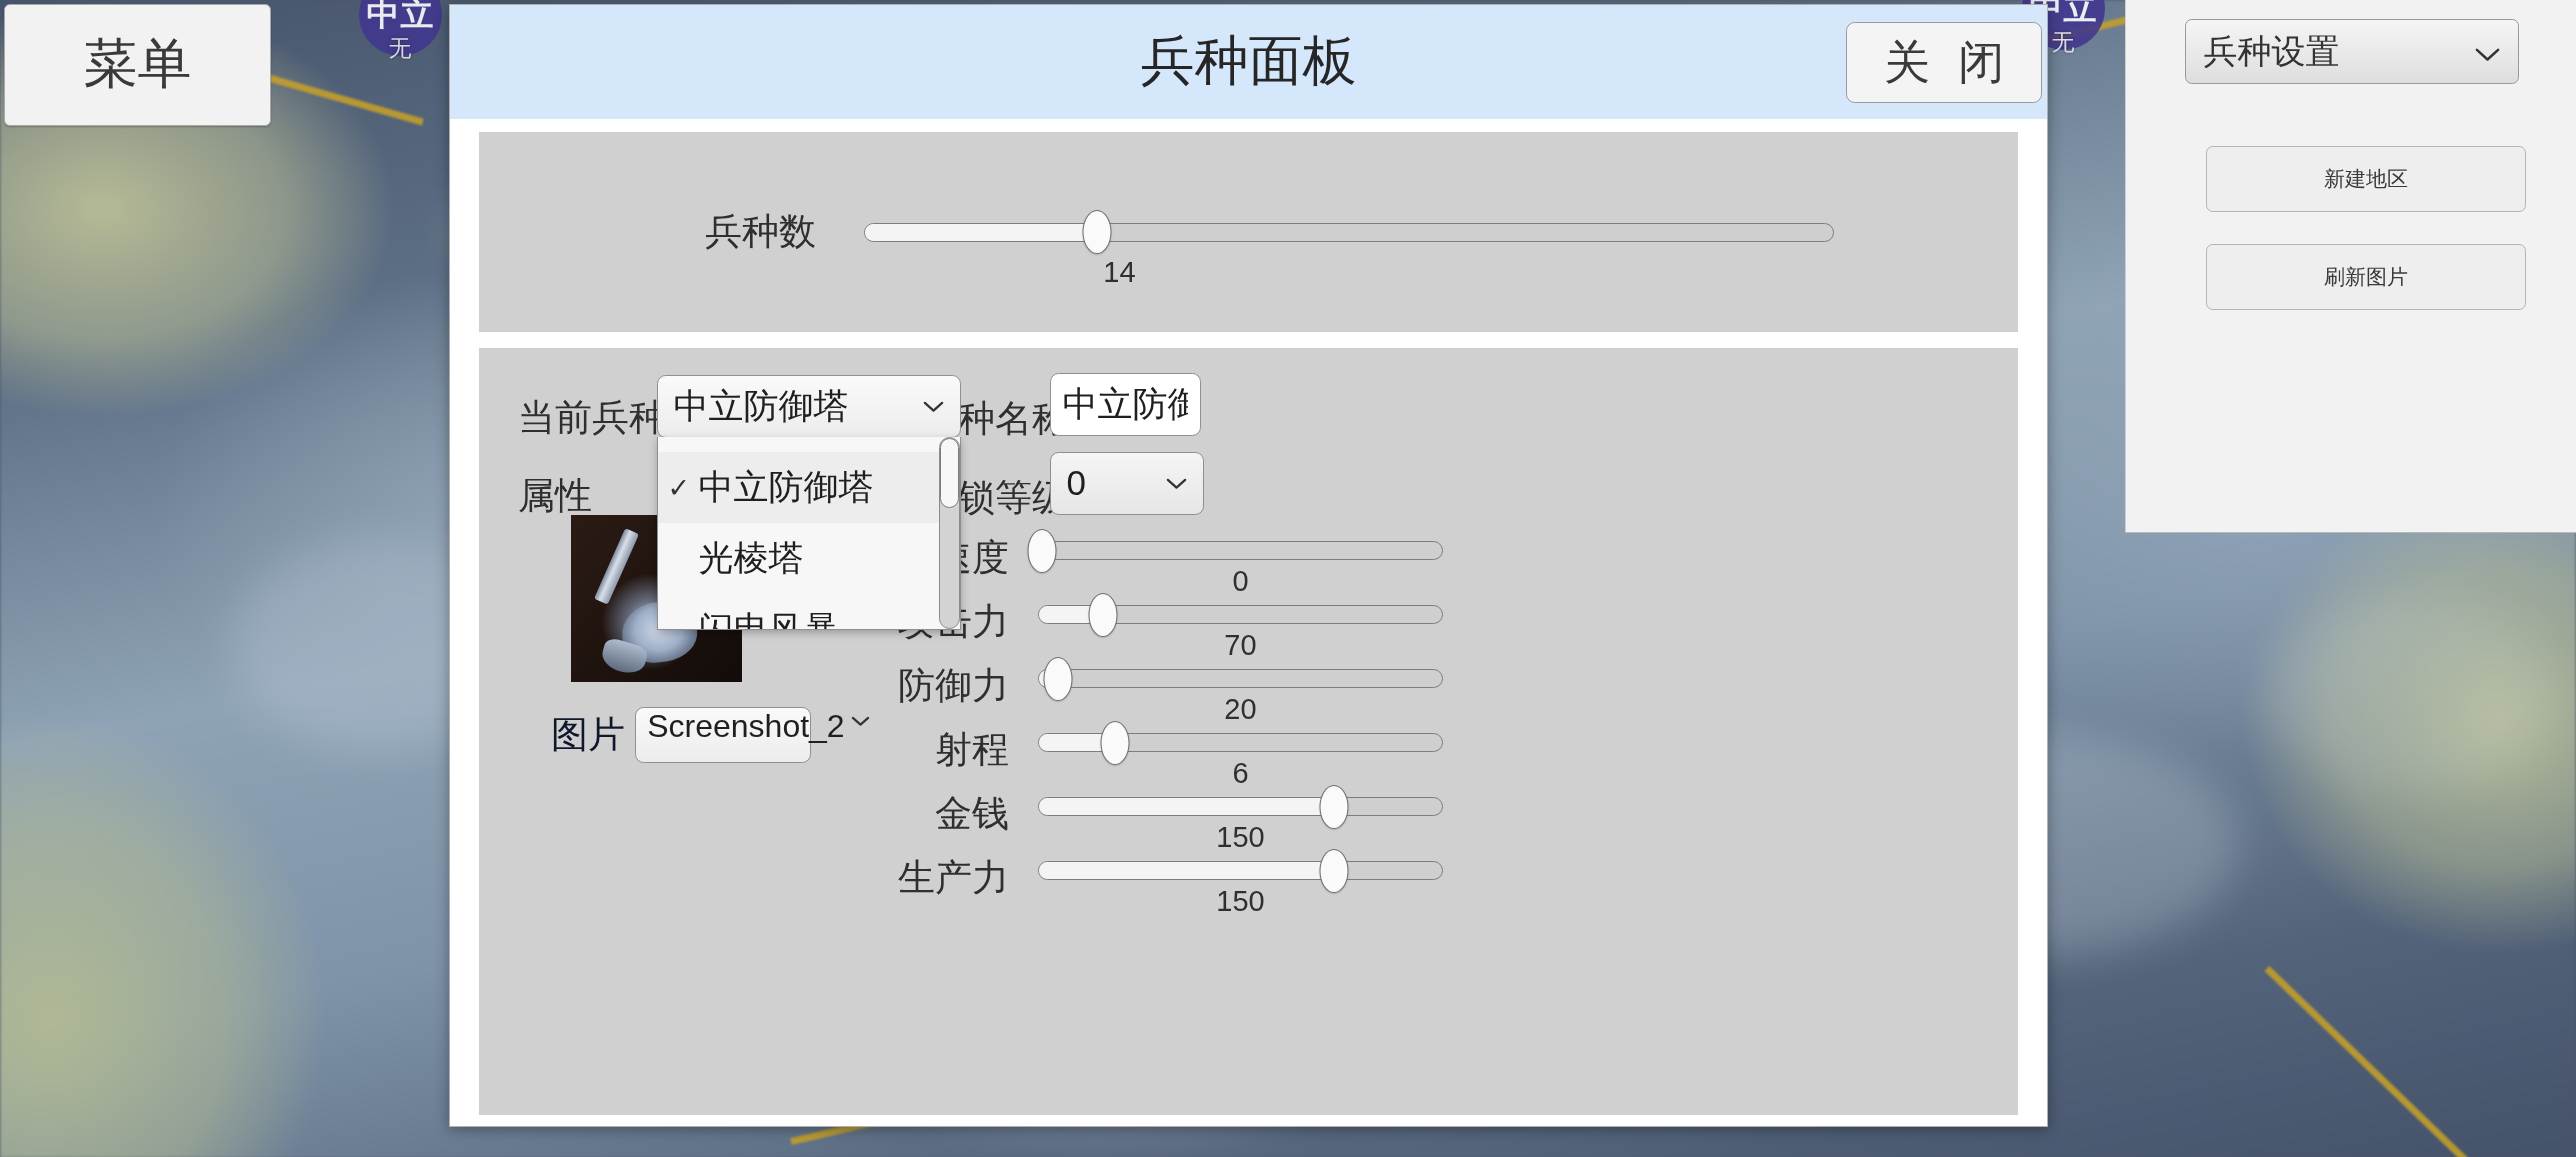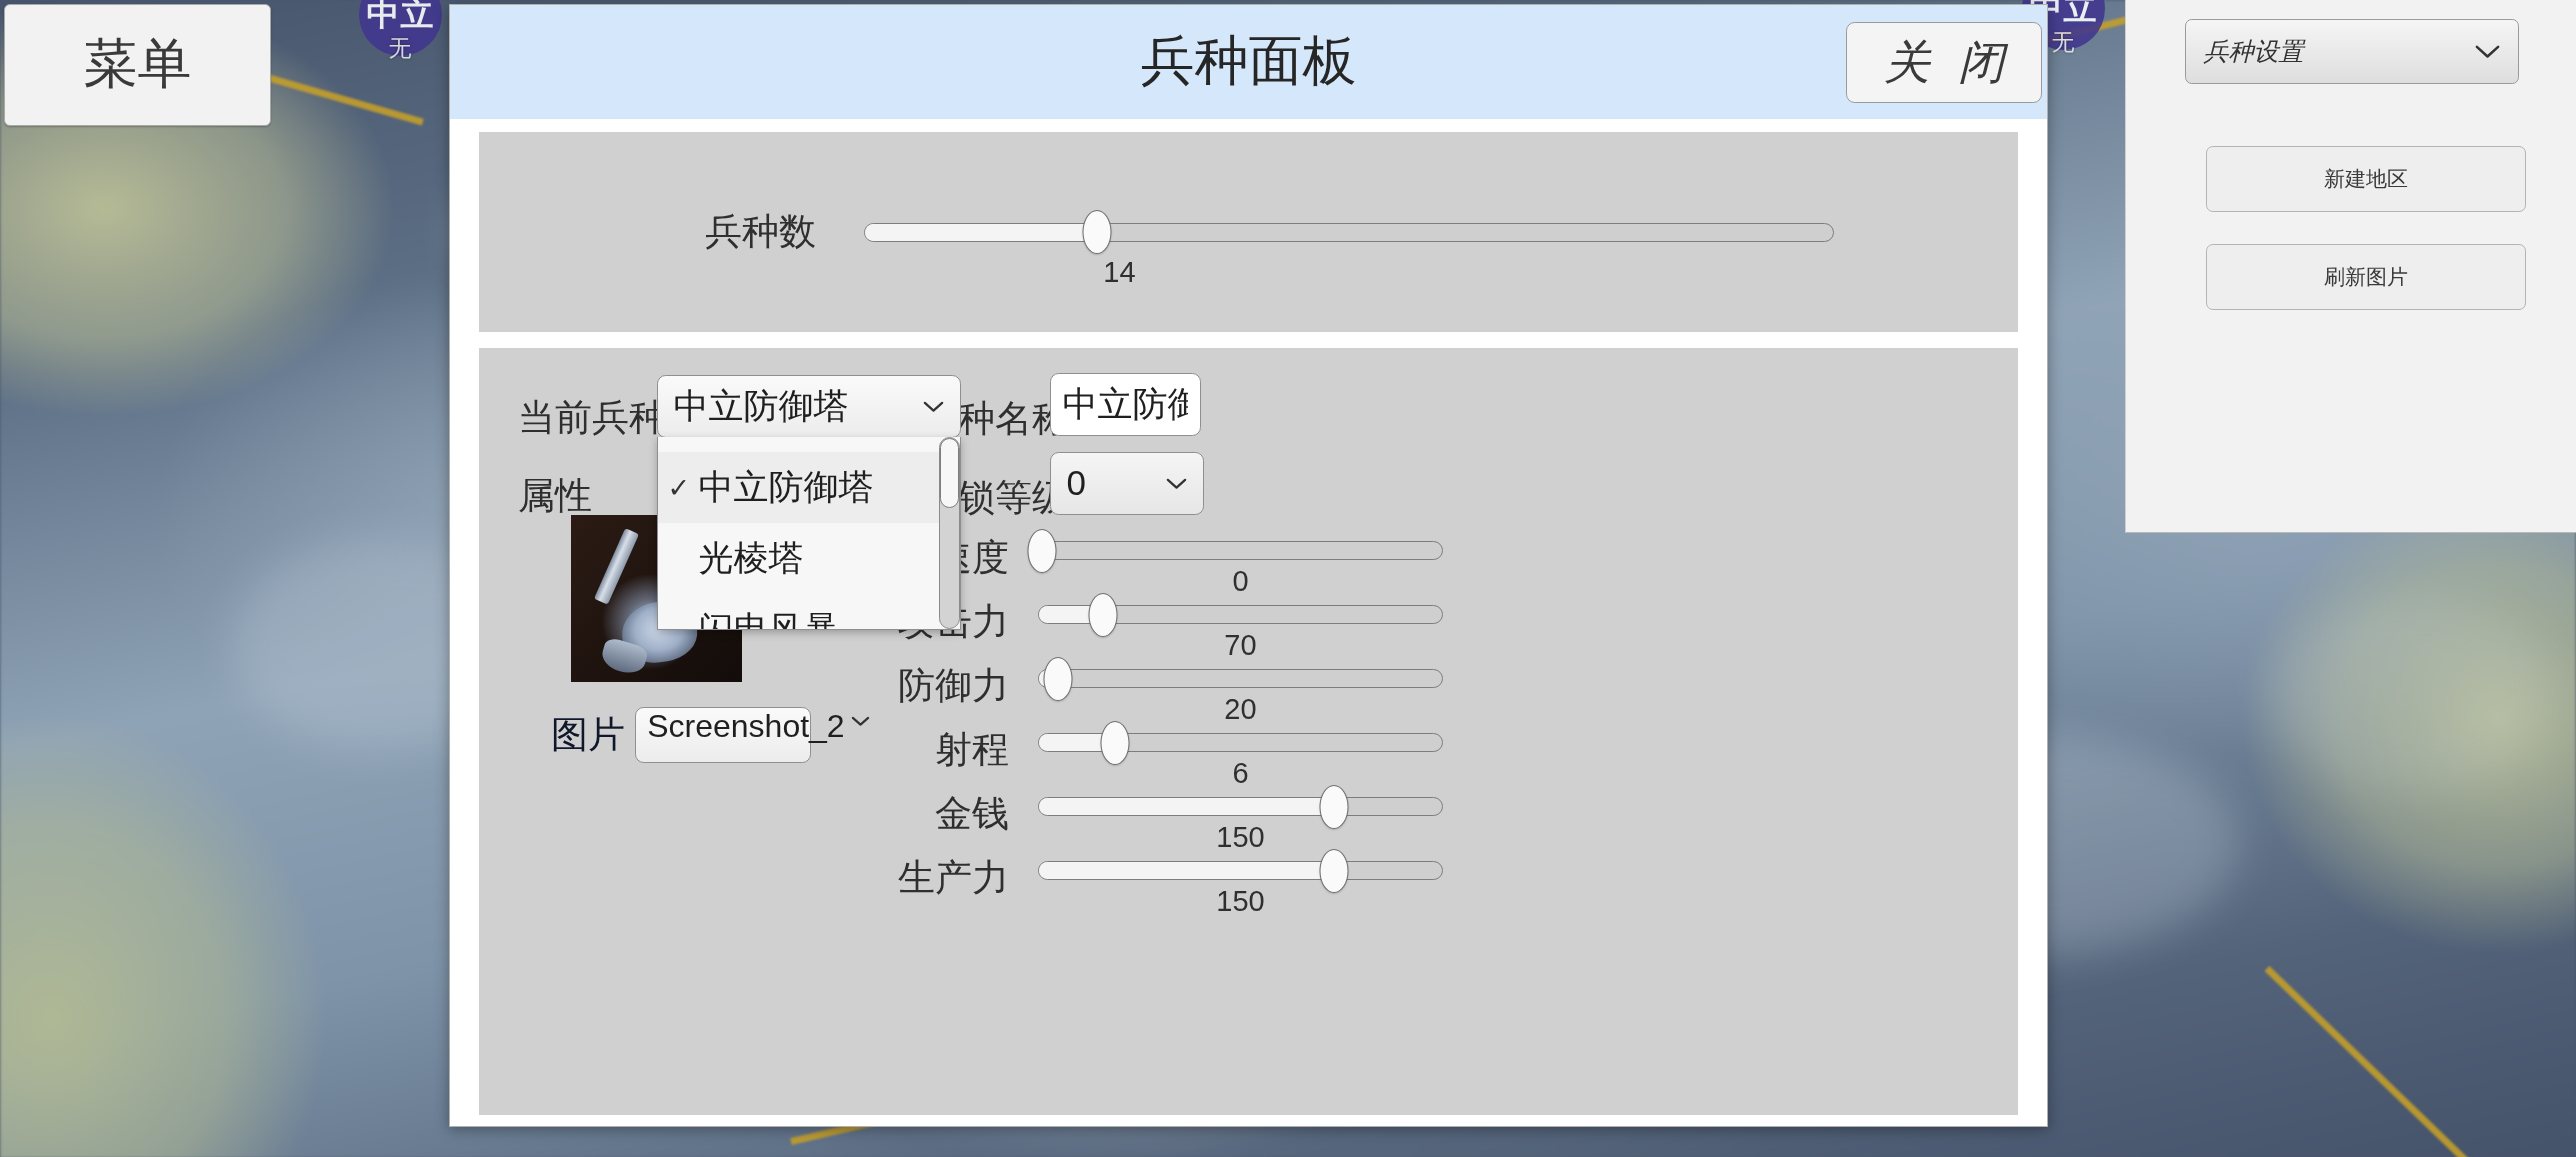--- a/index.html
+++ b/index.html
@@ -120,24 +120,23 @@
     left: 59px;
     top: 19.3px;
     width: 334px;
     height: 65px;
     background: linear-gradient(#f5f5f5, #dedede);
     border: 1px solid #9a9a9a;
     border-radius: 6.8px;
     display: flex;
     align-items: center;
     padding: 0 17.4px;
-    font-size: 25px;
+    font-size: 34px;
     color: #333;
     cursor: pointer;
-    font-style: italic;
   }
   #sidebar-select .caret { margin-left: auto; }
 
   .sidebar-btn {
     position: absolute;
     left: 80px;
     width: 320px;
     height: 66px;
     font-size: 21px;
     background: #eeeeee;
@@ -178,21 +177,20 @@
     right: 4.8px;
     top: 17.4px;
     width: 196px;
     height: 81px;
     font-size: 46px;
     letter-spacing: 7.7px;
     text-indent: 7.7px;
     background: #f4f4f4;
     border: 1px solid #9a9a9a;
     border-radius: 8.7px;
-    font-style: italic;
   }
 
   
   .section {
     background: #d0d0d0;
     margin: 0 29px;
   }
   #section-count {
     margin-top: 13.5px;
     height: 200px;

